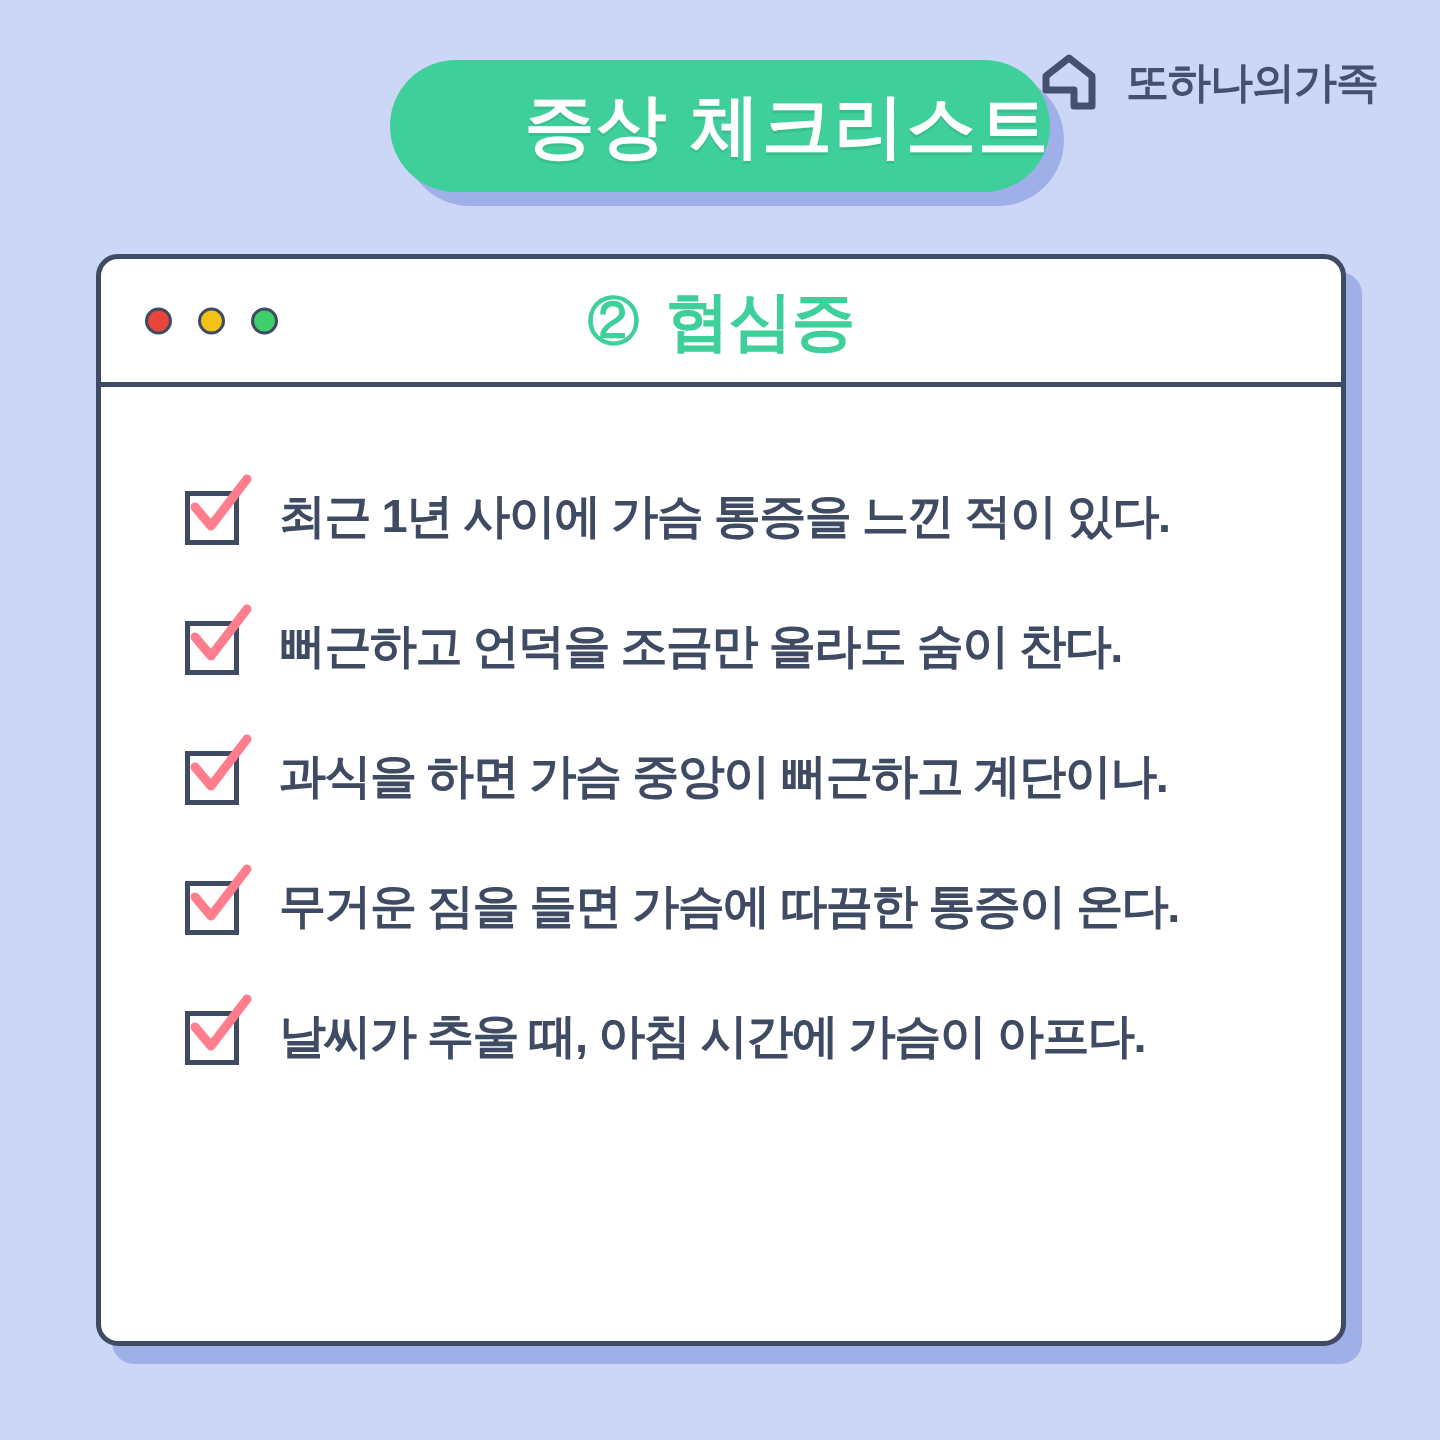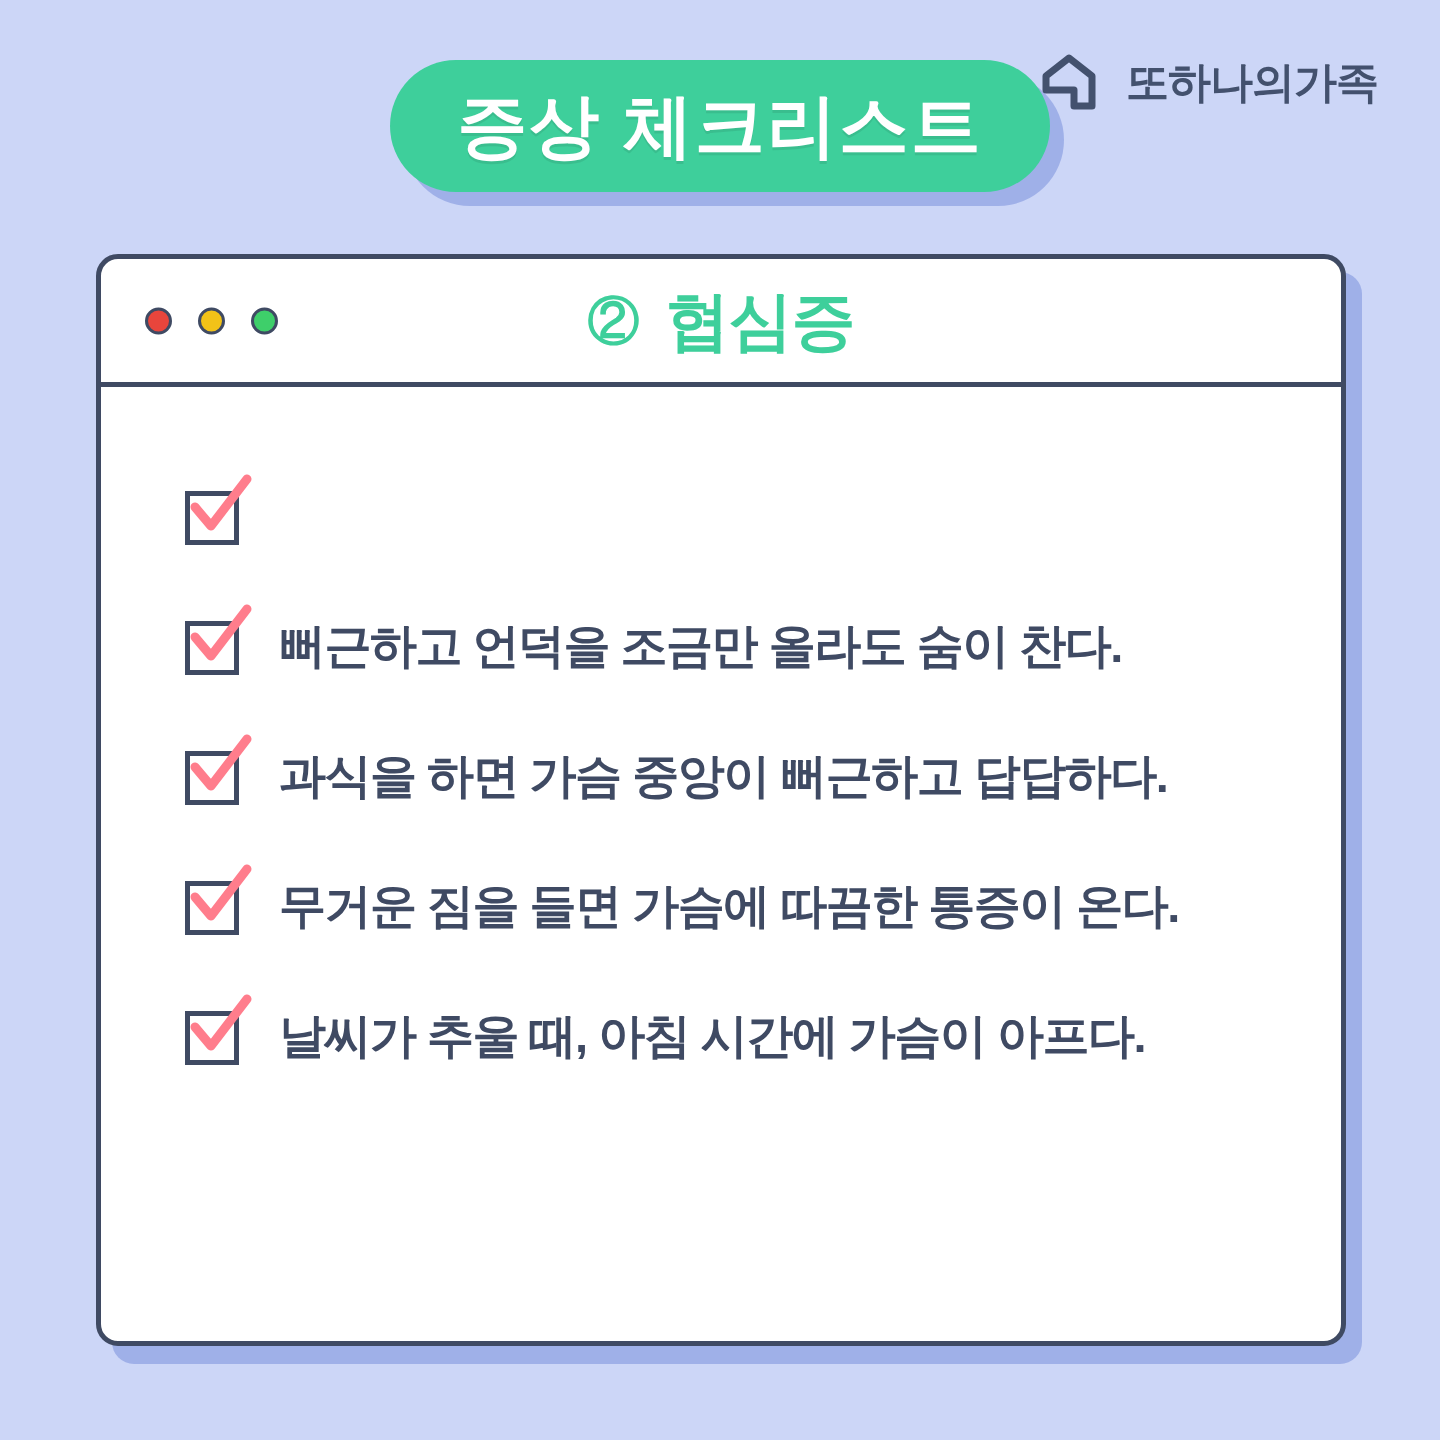--- a/index.html
+++ b/index.html
@@ -36,21 +36,21 @@
   .title-pill {
     position: absolute;
     left: 390px;
     top: 60px;
     width: 660px;
     height: 132px;
     border-radius: 66px;
     background: #3ecf9b;
     display: flex;
     align-items: center;
-    justify-content: center;
+    justify-content: flex-end;
   }
   .title-pill-text {
     color: #ffffff;
     font-size: 70px;
     font-weight: bold;
     letter-spacing: 2px;
     line-height: 1;
     text-shadow: 0 3px 0 rgba(0,0,0,0.08);
   }
 
@@ -229,40 +229,41 @@
 
   <div class="checklist">
 
     <div class="check-row">
       <span class="checkbox">
         <span class="box"></span>
         <svg class="tick" viewBox="0 0 74 74" xmlns="http://www.w3.org/2000/svg">
           <path d="M12 36 L28 55 L64 8" fill="none" stroke="#ff7d8c" stroke-width="9" stroke-linecap="round" stroke-linejoin="round"></path>
         </svg>
       </span>
+      <span class="check-label">최근 1년 사이에 가슴 통증을 느낀 적이 있다.</span>
     </div>
 
     <div class="check-row">
       <span class="checkbox">
         <span class="box"></span>
         <svg class="tick" viewBox="0 0 74 74" xmlns="http://www.w3.org/2000/svg">
           <path d="M12 36 L28 55 L64 8" fill="none" stroke="#ff7d8c" stroke-width="9" stroke-linecap="round" stroke-linejoin="round"></path>
         </svg>
       </span>
       <span class="check-label">뻐근하고 언덕을 조금만 올라도 숨이 찬다.</span>
     </div>
 
     <div class="check-row">
       <span class="checkbox">
         <span class="box"></span>
         <svg class="tick" viewBox="0 0 74 74" xmlns="http://www.w3.org/2000/svg">
           <path d="M12 36 L28 55 L64 8" fill="none" stroke="#ff7d8c" stroke-width="9" stroke-linecap="round" stroke-linejoin="round"></path>
         </svg>
       </span>
-      <span class="check-label">과식을 하면 가슴 중앙이 뻐근하고 답답하다.</span>
+      <span class="check-label">과식을 하면 가슴 중앙이 뻐근하고 계단이나.</span>
     </div>
 
     <div class="check-row">
       <span class="checkbox">
         <span class="box"></span>
         <svg class="tick" viewBox="0 0 74 74" xmlns="http://www.w3.org/2000/svg">
           <path d="M12 36 L28 55 L64 8" fill="none" stroke="#ff7d8c" stroke-width="9" stroke-linecap="round" stroke-linejoin="round"></path>
         </svg>
       </span>
       <span class="check-label">무거운 짐을 들면 가슴에 따끔한 통증이 온다.</span>

